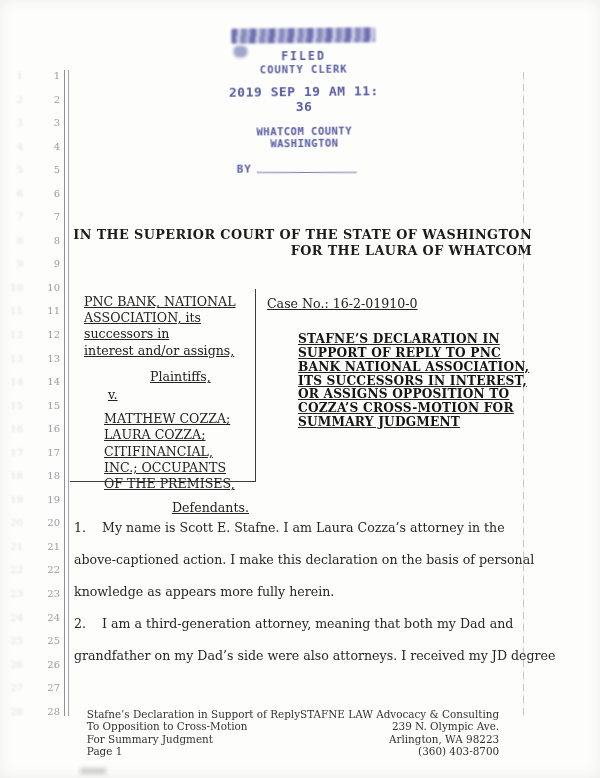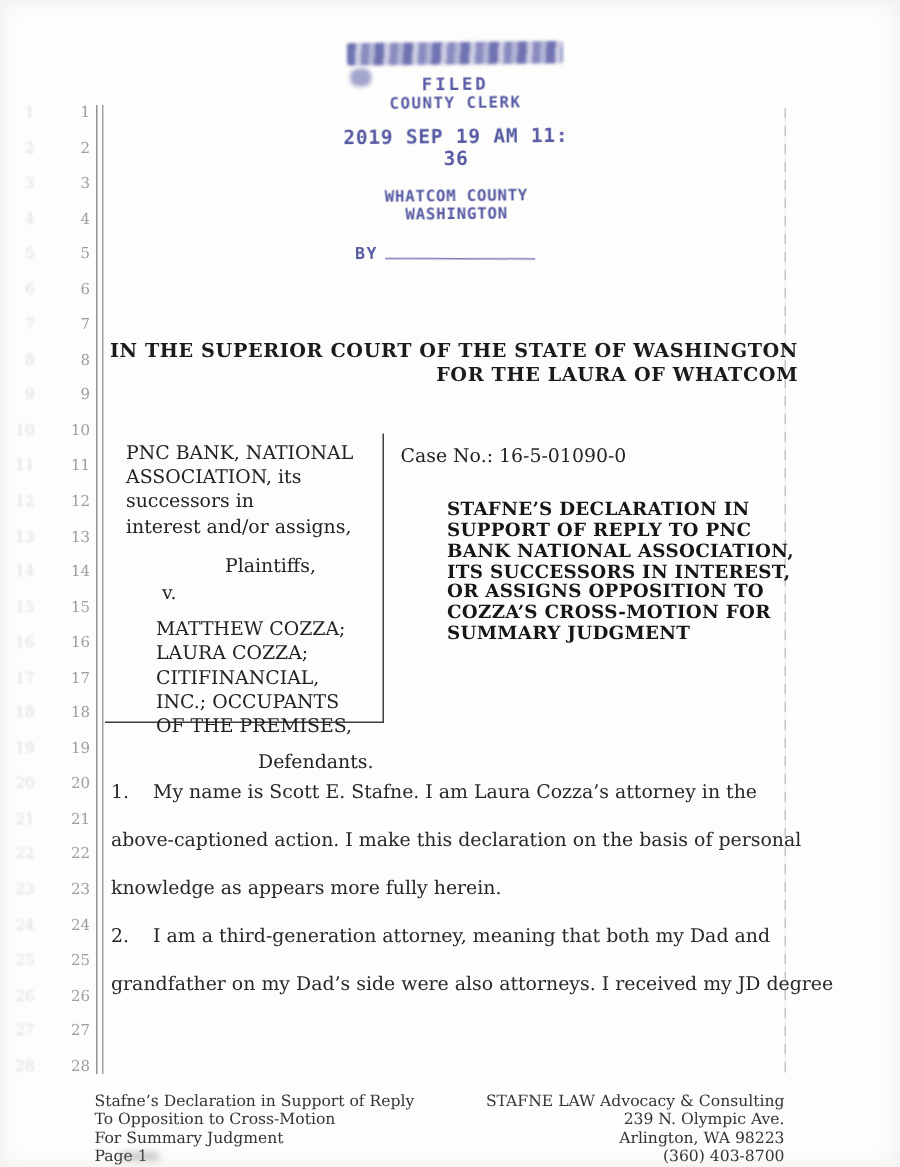--- a/index.html
+++ b/index.html
@@ -62,21 +62,21 @@
 
   
   .court-title {
     position:absolute; left:70px; top:227px; width:462px;
     text-align:right; font-weight:bold; font-size:12.8px; line-height:16px;
     letter-spacing:0.4px; color:#1b1b1b;
   }
 
   
   .caption { position:absolute; left:70px; top:289px; width:456px;
-             display:flex; font-size:12.6px; color:#222; }
+             display:flex; font-size:12.6px; color:#222;text-decoration:underline; }
   .cap-left {
     width:224px; height:193px; box-sizing:border-box;
     border-right:1.6px solid #3d3d42; border-bottom:1.6px solid #3d3d42;
     padding:5px 6px 0 14px;
   }
   .party-line   { line-height:16.2px; }
   .plaintiffs-label  { margin-top:10px; margin-left:66px; line-height:16.2px; }
   .versus            { margin-top:2px;  margin-left:24px; line-height:16.2px; }
   .defendant-block   { margin-top:8px;margin-left:20px; }
   .defendants-label  { margin-top:8px;  margin-left:88px; line-height:16.2px; }
@@ -85,22 +85,22 @@
   .doc-title { margin-top:21px; font-weight:bold; font-size:12.2px;
                line-height:13.7px; letter-spacing:0.2px; color:#161616; }
   .doc-title-line { white-space:nowrap;margin-left:31px; }
 
   
   .body-text { position:absolute; left:74px; top:512px; width:462px;
                font-size:12.6px; color:#272727; }
   .body-line { height:31.9px; line-height:31.9px; white-space:nowrap; }
 
   
-  .footer { position:absolute; left:63px; top:728px; width:460px;
-            display:flex; justify-content:space-between;
+  .footer { position:absolute; left:63px; top:708px; width:460px;
+            display:flex; justify-content:center;
             font-size:10.4px; color:#333; }
   .footer-left  .footer-line { line-height:12.4px; }
   .footer-right { text-align:right; }
   .footer-right .footer-line { line-height:12.4px; }
 
   .corner-smudge { position:absolute; left:80px; top:768px; width:26px; height:6px;
                    background:rgba(120,120,120,0.35); filter:blur(2px); }
 </style>
 </head>
 <body>
@@ -201,21 +201,21 @@
       <div class="plaintiffs-label">Plaintiffs,</div>
       <div class="versus">v.</div>
       <div class="defendant-block">
           <div class="party-line">MATTHEW COZZA; LAURA COZZA;</div>
           <div class="party-line">CITIFINANCIAL, INC.; OCCUPANTS</div>
           <div class="party-line">OF THE PREMISES,</div>
         </div>
       <div class="defendants-label">Defendants.</div>
     </div>
     <div class="cap-right">
-      <div class="case-number">Case No.: 16-5-01090-0</div>
+      <div class="case-number">Case No.: 16-2-01910-0</div>
       <div class="doc-title">
           <div class="doc-title-line">STAFNE’S DECLARATION IN</div>
           <div class="doc-title-line">SUPPORT OF REPLY TO PNC</div>
           <div class="doc-title-line">BANK NATIONAL ASSOCIATION,</div>
           <div class="doc-title-line">ITS SUCCESSORS IN INTEREST,</div>
           <div class="doc-title-line">OR ASSIGNS OPPOSITION TO</div>
           <div class="doc-title-line">COZZA’S CROSS-MOTION FOR</div>
           <div class="doc-title-line">SUMMARY JUDGMENT</div>
         </div>
     </div>

